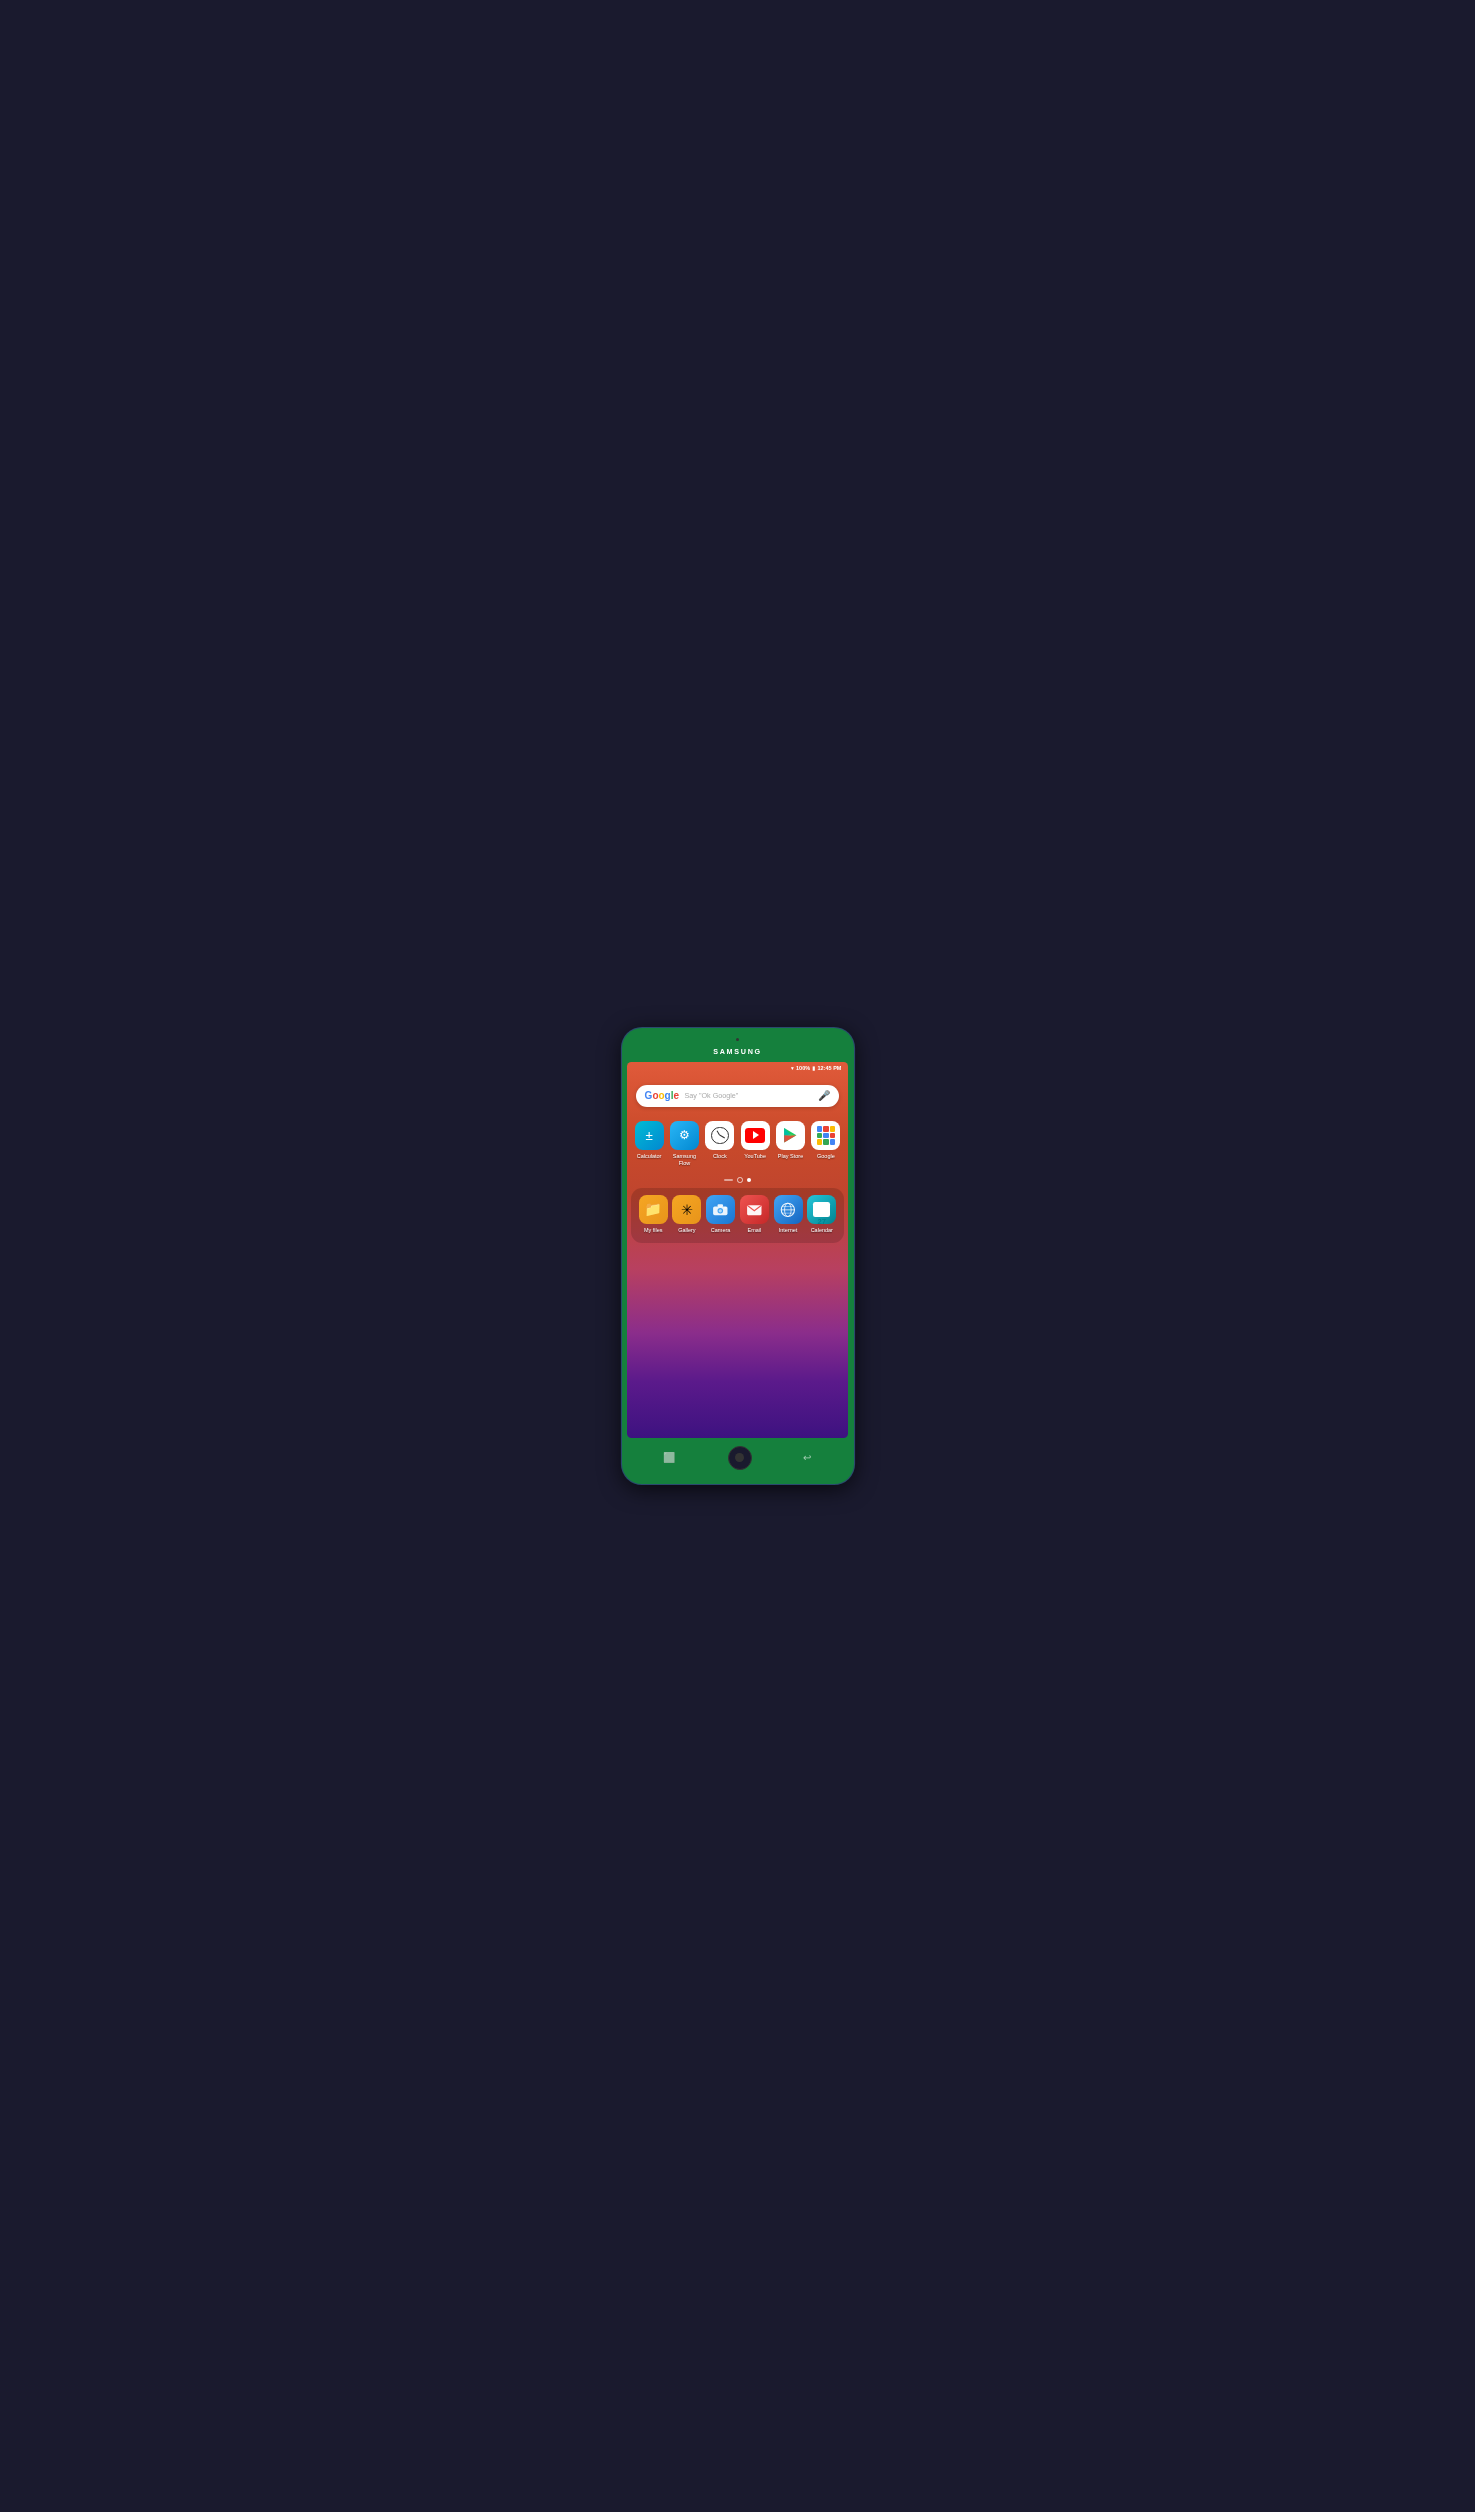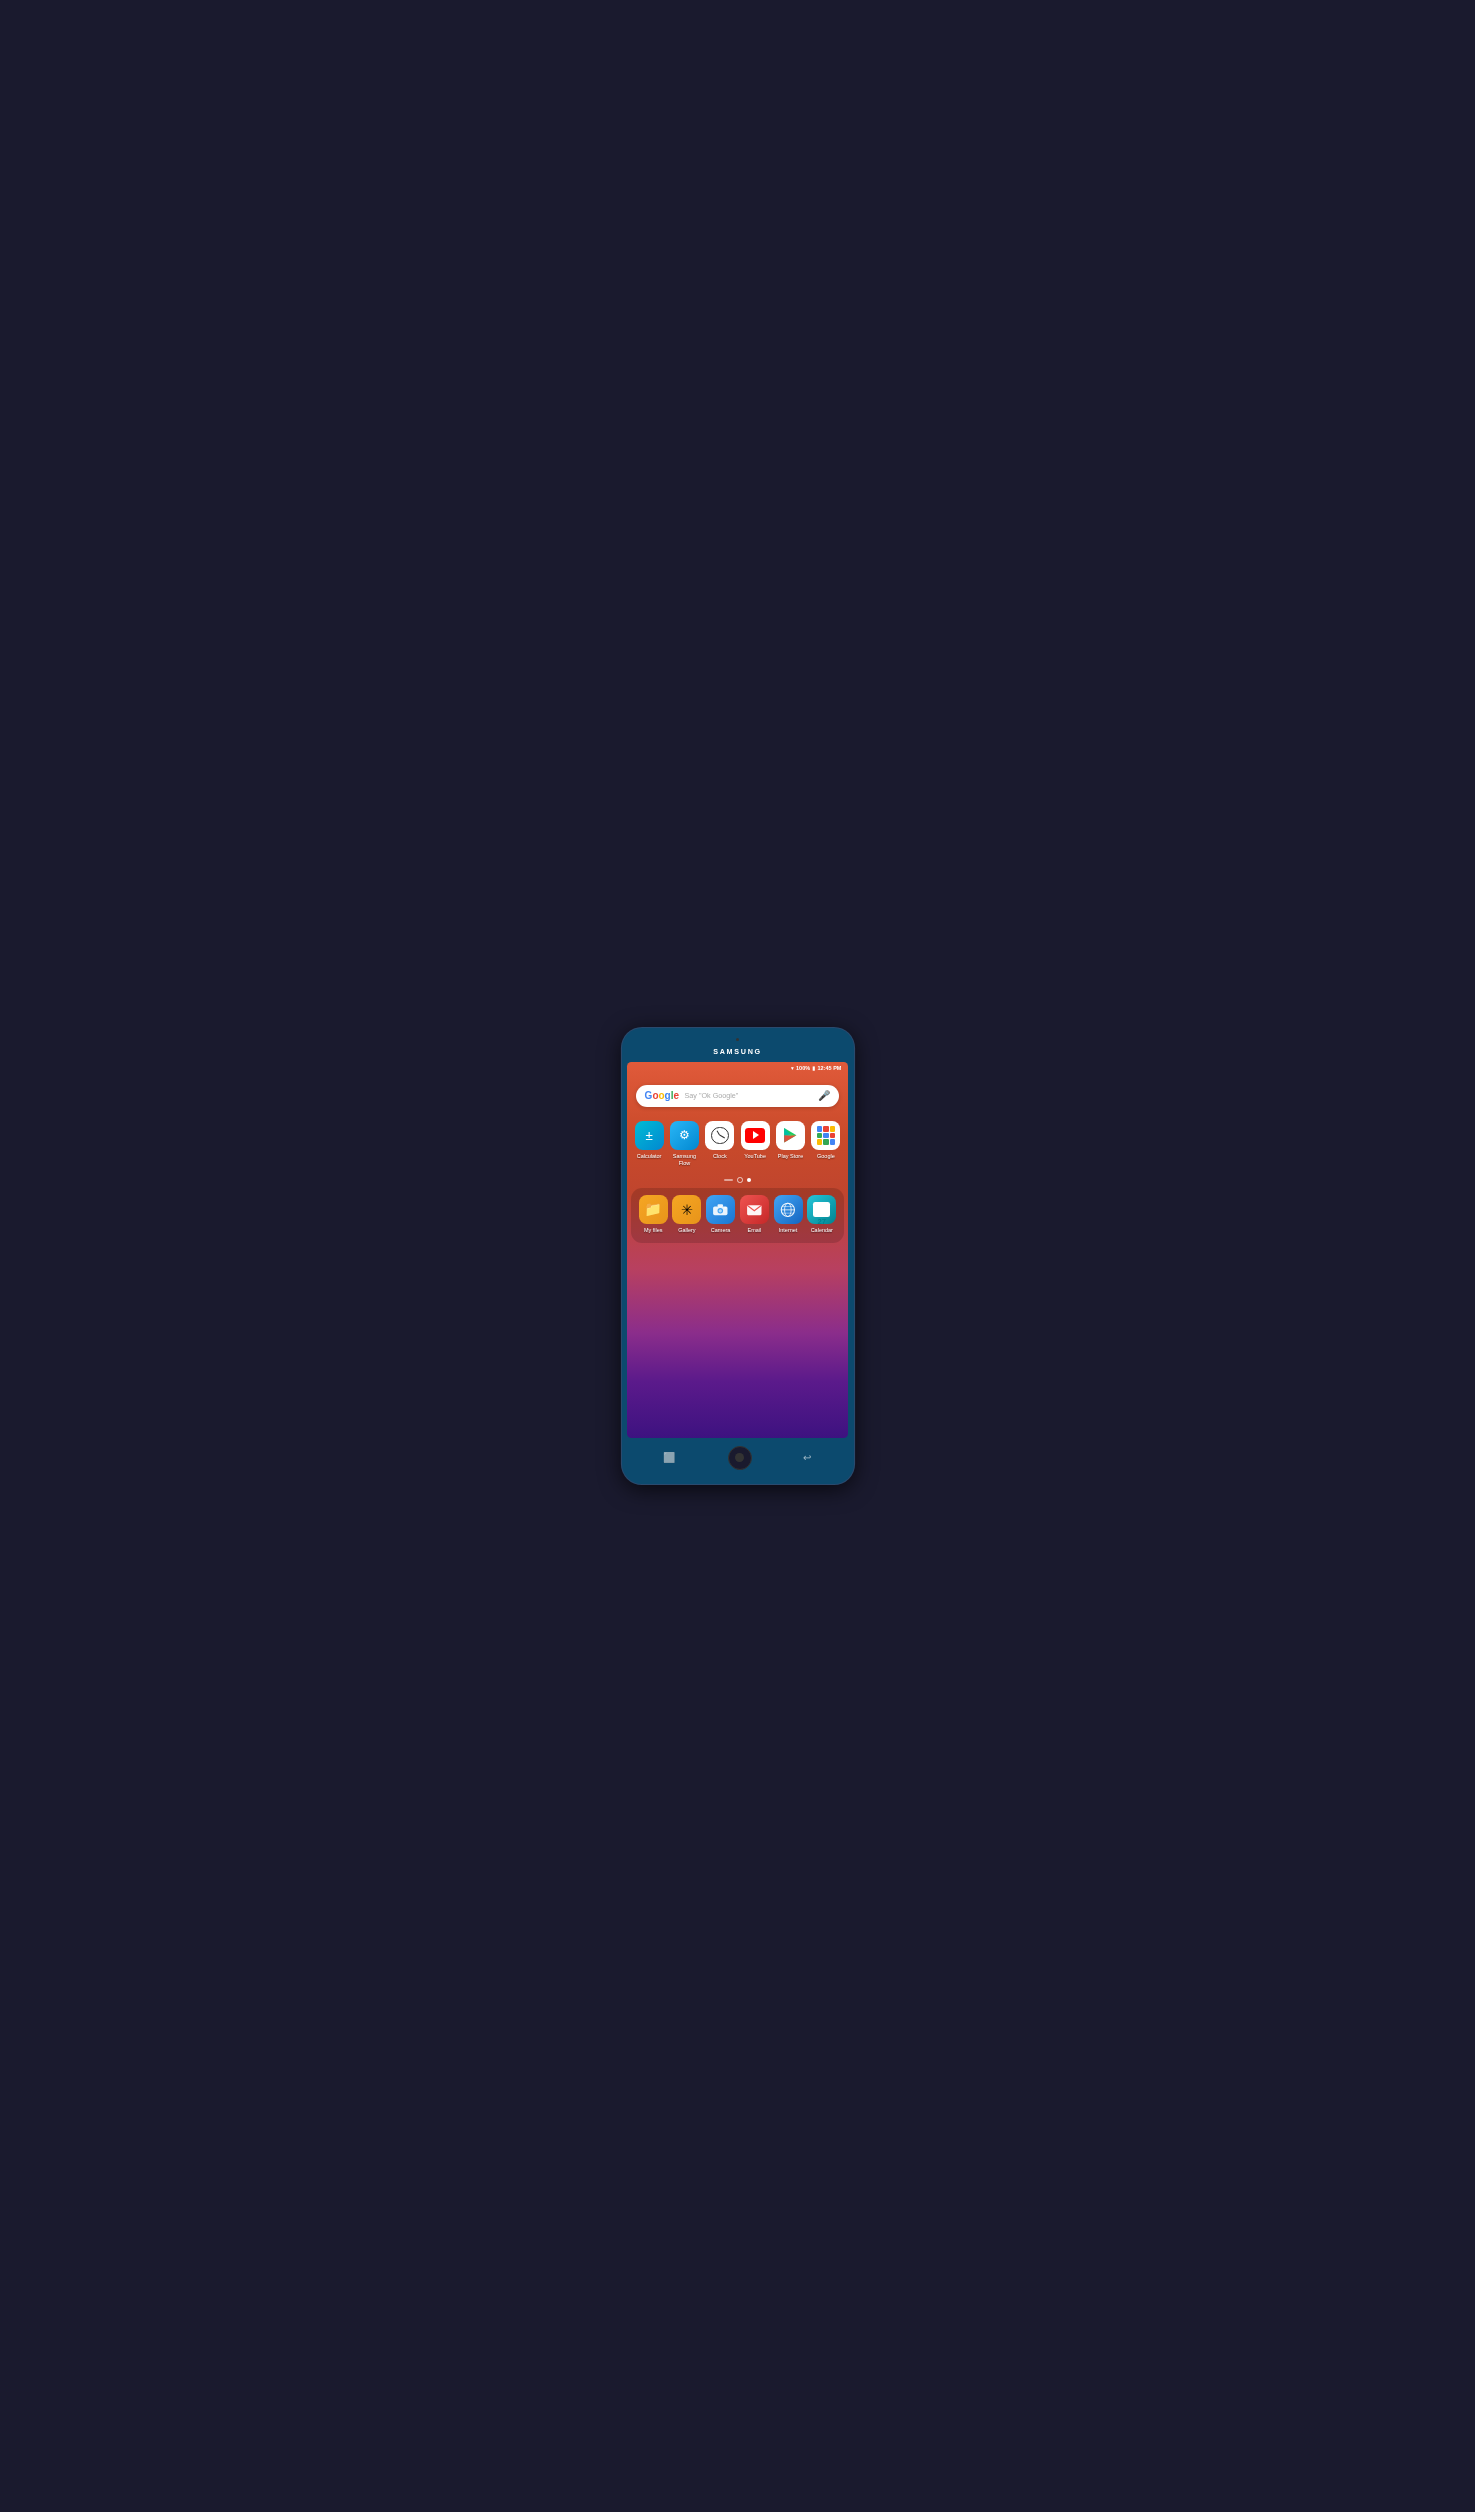--- a/index.html
+++ b/index.html
@@ -7,21 +7,21 @@
       background: #1a1a2e;
       display: flex;
       justify-content: center;
       align-items: center;
       min-height: 100vh;
       font-family: 'Arial', sans-serif;
     }
 
     .device-outer {
       width: 232px;
-      background: #0c4a6e;
+      background: #15803d;
       border-radius: 20px;
       padding: 10px 5.5px;
       box-shadow: 0 0 0 1.1px #2a4a6e, 0 4.4px 22px rgba(0,0,0,0.7);
       position: relative;
     }
 
     .device-top-bar {
       text-align: center;
       color: white;
       font-size: 7.2px;

